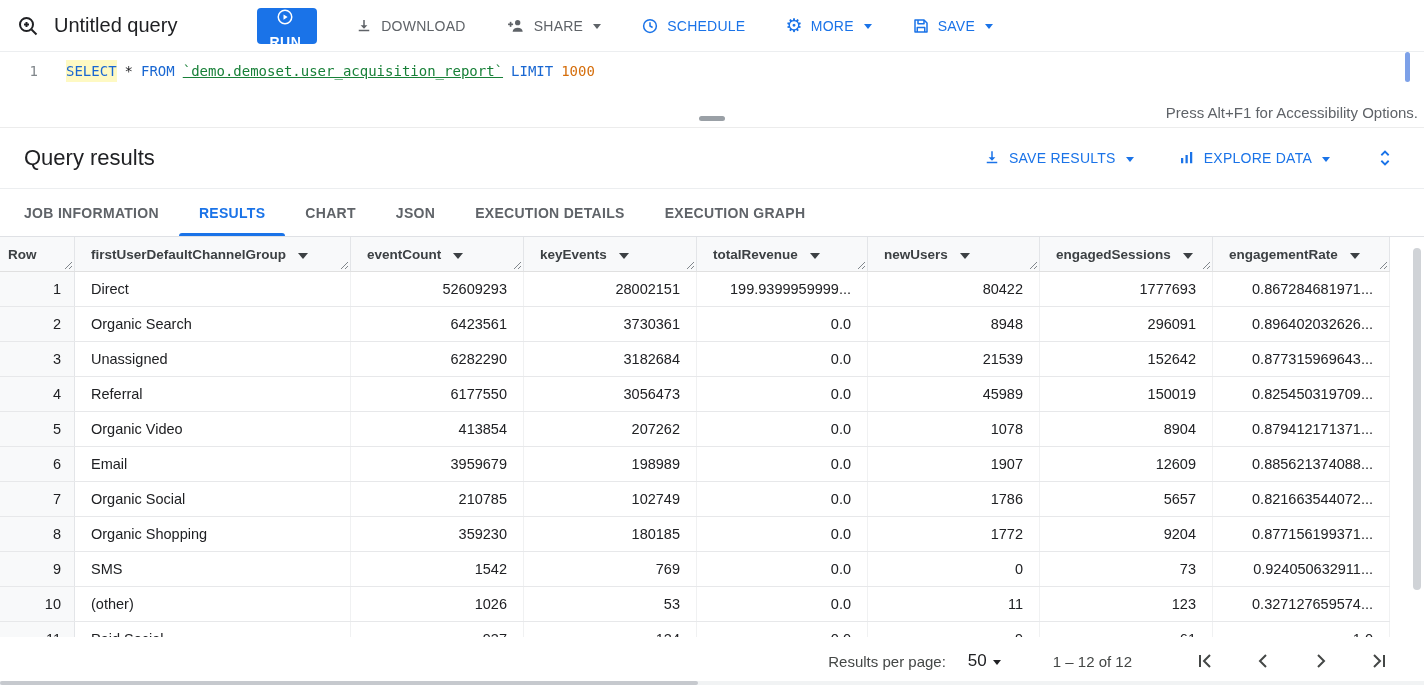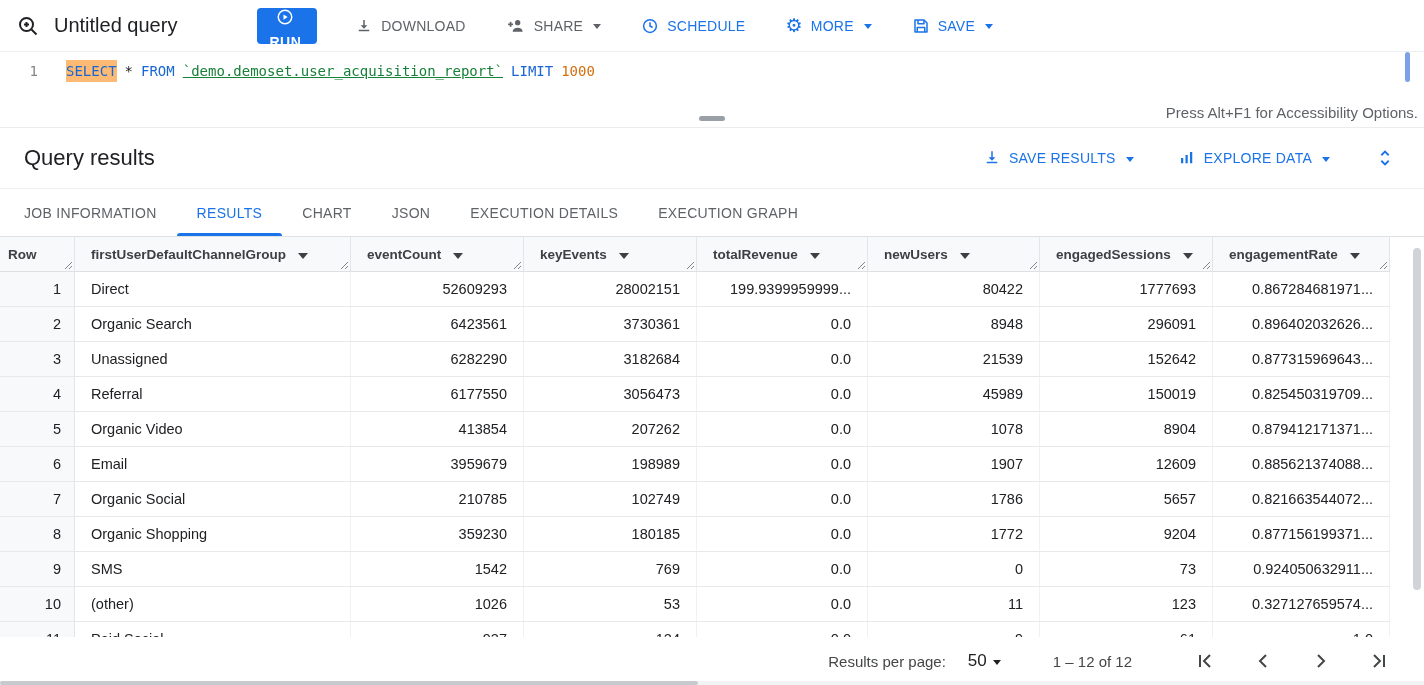--- a/index.html
+++ b/index.html
@@ -22,39 +22,39 @@
   .caret { width:0; height:0; border-left:4px solid transparent; border-right:4px solid transparent;
            border-top:5px solid currentColor; margin-left:2px; margin-top:2px; }
   .gear-glyph { font-family:"DejaVu Sans", sans-serif; font-size:19px; line-height:1; }
 
   
   .editor { position:relative; height:75px; }
   .code-row { display:flex; font-family:"DejaVu Sans Mono", monospace; font-size:14px; line-height:22px; padding-top:8px; }
   .gutter { width:56px; text-align:right; padding-right:18px; color:#80868b; }
   .code { display:flex; gap:8px; padding-left:10px; white-space:nowrap; }
   .kw { color:#1967d2; }
-  .kw.sel { background:#fdba74; }
+  .kw.sel { background:#fef9c3; }
   .plain { color:#202124; }
   .tref { color:#188038; text-decoration:underline; }
   .numlit { color:#d56e0c; }
   .editor-thumb { position:absolute; right:14px; top:0; width:5px; height:30px; background:#7da1e8; border-radius:3px; }
   .a11y { position:absolute; right:6px; bottom:6px; font-size:15px; color:#5f6368; }
   .drag-handle { position:absolute; left:50%; bottom:6px; transform:translateX(-50%);
                  width:26px; height:5px; border-radius:3px; background:#9aa0a6; cursor:row-resize; }
 
   
   .results-header { height:62px; display:flex; align-items:center; padding:0 24px; border-top:1px solid #ececec; border-bottom:1px solid #eceef0; }
   .results-header h1 { font-size:22px; font-weight:400; color:#202124; }
   .rh-actions { margin-left:auto; display:flex; align-items:center; gap:44px; padding-right:4px; }
   .hbtn { color:#1a73e8; font-weight:500; font-size:14px; letter-spacing:.25px; display:flex; align-items:center; gap:8px; white-space:nowrap; }
   .unfold { display:flex; }
 
   
   .tabs { display:flex; height:48px; border-bottom:1px solid #dfe1e5; padding-left:4px; }
-  .tab { padding:0 20px; display:flex; align-items:center; font-size:14px; font-weight:400; letter-spacing:.3px;
+  .tab { padding:0 20px; display:flex; align-items:center; font-size:14px; font-weight:700; letter-spacing:.3px;
          color:#5f6368; position:relative; white-space:nowrap; }
   .tab.active { color:#1a73e8; }
   .tab.active::after { content:""; position:absolute; left:0; right:0; bottom:0; height:3px;
                        background:#1a73e8; border-radius:3px 3px 0 0; }
 
   
   .grid-cols { display:grid; grid-template-columns:75px 276px 173px 173px 171px 172px 173px 177px; }
   .thead { height:35px; background:#f8f9fa; border-bottom:1px solid #e0e0e0; width:1390px; }
   .th { position:relative; display:flex; align-items:center; padding:0 10px 0 16px; font-size:13.5px; font-weight:bold;
         color:#3c4043; border-right:1px solid #e3e5e8; white-space:nowrap; overflow:hidden; }

